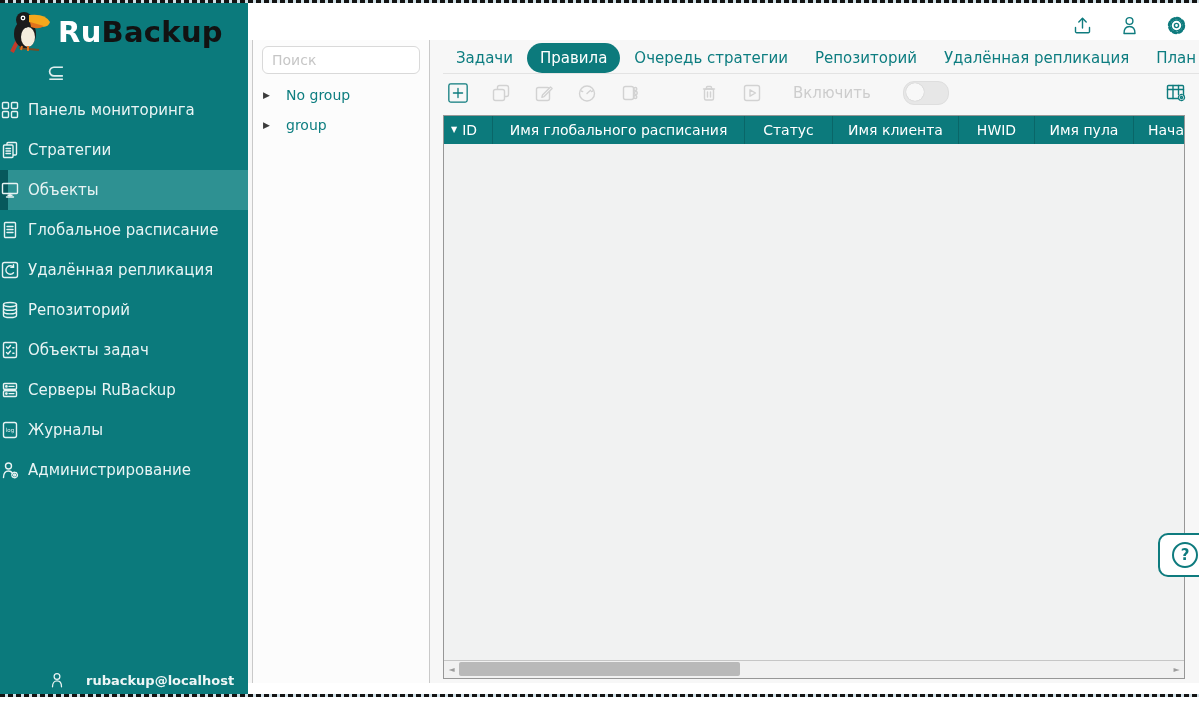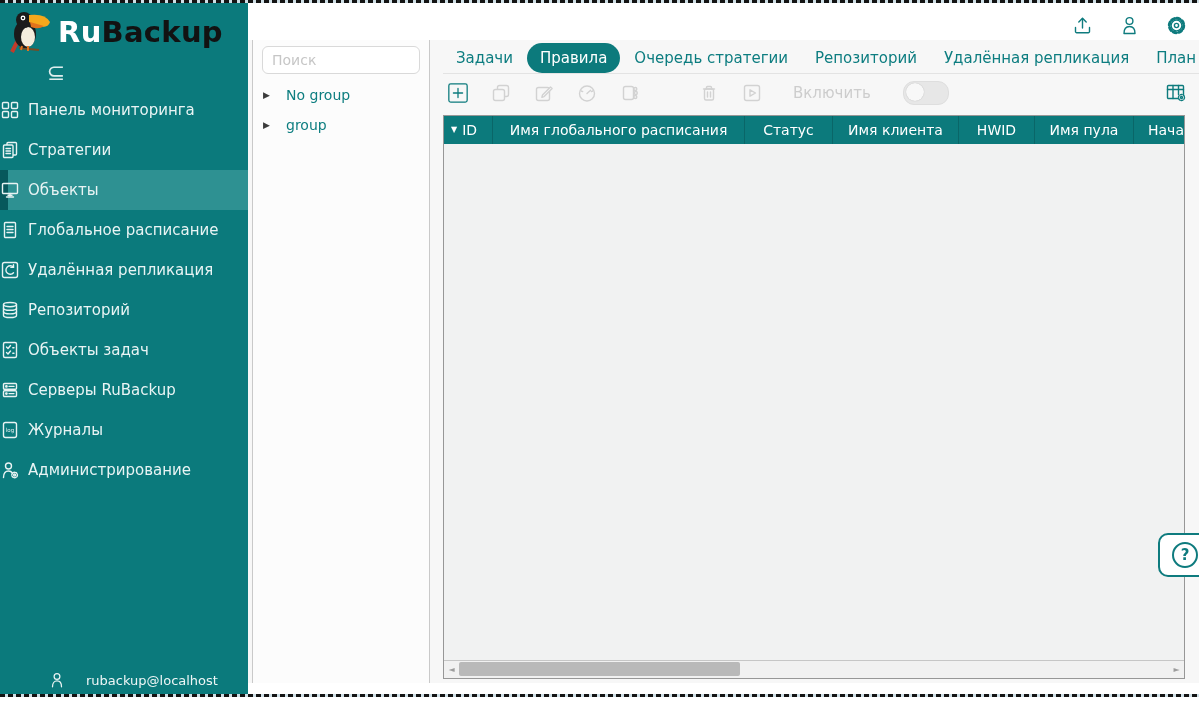--- a/index.html
+++ b/index.html
@@ -22,21 +22,21 @@
   .logo-backup{color:#121212}
   .collapse-btn{position:absolute;left:42px;top:58px;width:28px;height:28px;
     font-size:22px;color:#ddeeee;display:flex;align-items:center;justify-content:center;cursor:pointer;}
   .menu{position:absolute;top:90px;left:0;right:0;}
   .menu-item{height:40px;display:flex;align-items:center;gap:8px;
     font-size:15px;color:#e9f4f4;cursor:pointer;}
   .menu-item.selected{background:#2e9192;box-shadow:inset 8px 0 0 0 #07585c;}
   .mi{width:20px;height:20px;flex:none;color:#e9f3f3;}
   .ic{fill:none;stroke:currentColor;stroke-width:1.4;stroke-linecap:round;stroke-linejoin:round;}
   .sidebar-footer{position:absolute;bottom:6px;left:48px;display:flex;align-items:center;gap:20px;
-    font-size:13px;color:#eef6f6;}
+    font-size:13px;color:#eef6f6;font-weight:bold;}
   .sidebar-footer .mi{width:18px;height:18px}
 
   
   .topbar{position:absolute;left:248px;top:0;width:951px;height:51px;background:#ffffff;
     border-bottom:1px solid #e4e4e4;box-sizing:border-box;}
   .topbar-icons{position:absolute;right:11px;top:14px;display:flex;gap:24px;color:#0e7b7e;}
   .tbi{width:23px;height:23px;cursor:pointer;}
 
   
   .content{position:absolute;left:248px;top:40px;width:951px;height:643px;background:#f7f7f7;}

